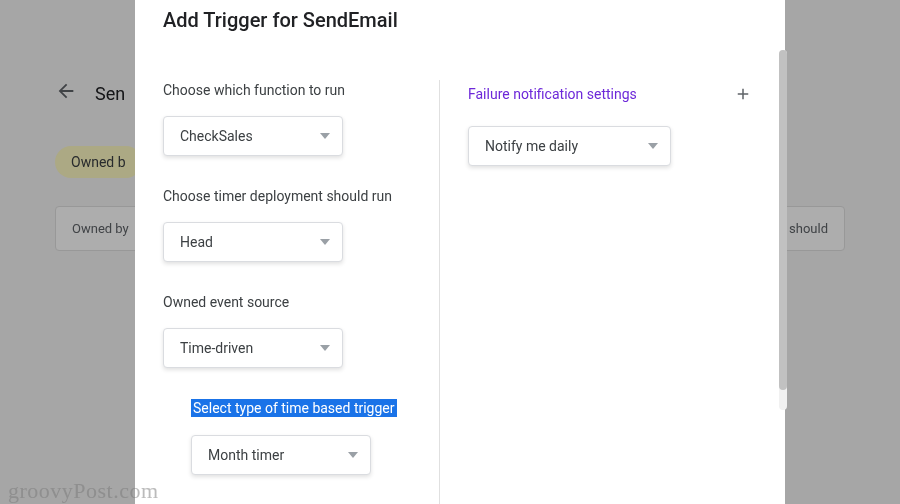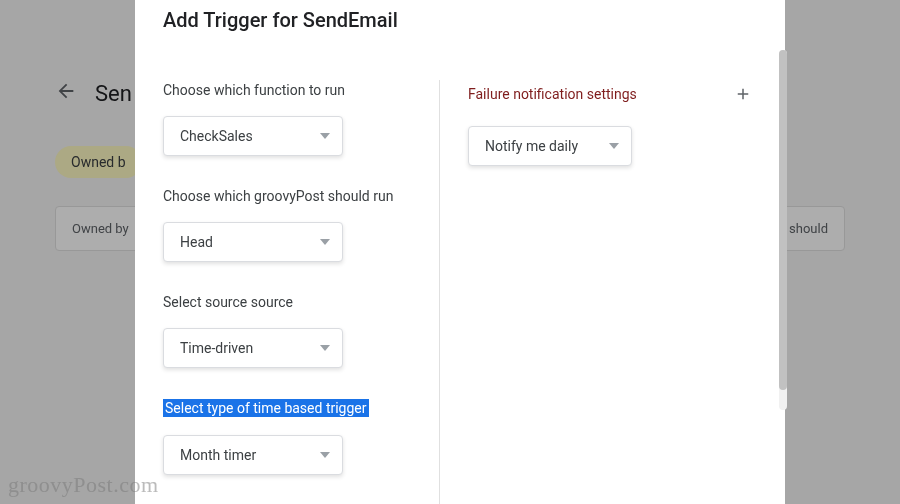--- a/index.html
+++ b/index.html
@@ -22,21 +22,21 @@
       padding-top: 80px;
       padding-left: 55px;
     }
     .back-row {
       display: flex;
       align-items: center;
       gap: 18px;
       margin-bottom: 40px;
     }
     .back-arrow svg { width: 22px; height: 22px; fill: #5f6368; }
-    .back-title { font-size: 22px; color: #202124; }
+    .back-title { font-size: 18px; color: #202124; }
     .chip {
       display: inline-flex;
       align-items: center;
       background: #fef9c3;
       border-radius: 18px;
       padding: 8px 16px;
       font-size: 14px;
       color: #3c4043;
       margin-bottom: 28px;
     }
@@ -112,28 +112,28 @@
       align-items: center;
       justify-content: space-between;
       padding: 0 12px 0 16px;
       font-size: 14px;
       color: #3c4043;
       box-shadow: 0 2px 4px rgba(0,0,0,0.12);
       background: #fff;
       cursor: pointer;
     }
     .select .caret svg { width: 10px; height: 10px; fill: #9aa0a6; }
-    .select-narrow { width: 164px; }
+    .select-narrow { width: 203px; }
     .right-header {
       display: flex;
       align-items: center;
       justify-content: space-between;
       margin-bottom: 18px;
     }
-    .right-label { font-size: 14px; color: #7f1d1d; }
+    .right-label { font-size: 14px; color: #6d28d9; }
     .plus-btn {
       width: 28px; height: 28px;
       display: flex; align-items: center; justify-content: center;
       cursor: pointer;
     }
     .plus-btn svg { width: 18px; height: 18px; fill: #5f6368; }
     .scroll-track {
       position: absolute;
       right: -2px;
       top: 50px;
@@ -144,21 +144,21 @@
     }
     .scroll-thumb {
       width: 8px;
       height: 340px;
       background: #c1c1c1;
       border-radius: 4px;
     }
     .watermark {
       position: absolute;
       left: 8px;
-      bottom: 6px;
+      bottom: 0;
       font-family: Georgia, serif;
       font-size: 22px;
       color: rgba(120,120,120,0.5);
       letter-spacing: 0.5px;
       z-index: 50;
     }
   </style>
 </head>
 <body>
 
@@ -189,38 +189,38 @@
       <div class="field-group">
         <span class="field-label">Choose which function to run</span>
         <div class="select">
           <span>CheckSales</span>
           <span class="caret"><svg viewBox="0 0 10 10">
                 <path d="M0 2l5 6 5-6z"></path>
               </svg></span>
         </div>
       </div>
       <div class="field-group">
-        <span class="field-label">Choose which groovyPost should run</span>
+        <span class="field-label">Choose timer deployment should run</span>
         <div class="select">
           <span>Head</span>
           <span class="caret"><svg viewBox="0 0 10 10">
                 <path d="M0 2l5 6 5-6z"></path>
               </svg></span>
         </div>
       </div>
       <div class="field-group">
-        <span class="field-label">Select source source</span>
+        <span class="field-label">Owned event source</span>
         <div class="select">
           <span>Time-driven</span>
           <span class="caret"><svg viewBox="0 0 10 10">
                 <path d="M0 2l5 6 5-6z"></path>
               </svg></span>
         </div>
       </div>
-      <div class="field-group" style="margin-bottom:18px;">
+      <div class="field-group" style="margin-bottom:18px;margin-left:28px;">
         <span class="field-label highlighted">Select type of time based trigger</span>
         <div class="select">
           <span>Month timer</span>
           <span class="caret"><svg viewBox="0 0 10 10">
                 <path d="M0 2l5 6 5-6z"></path>
               </svg></span>
         </div>
       </div>
     </div>
 

